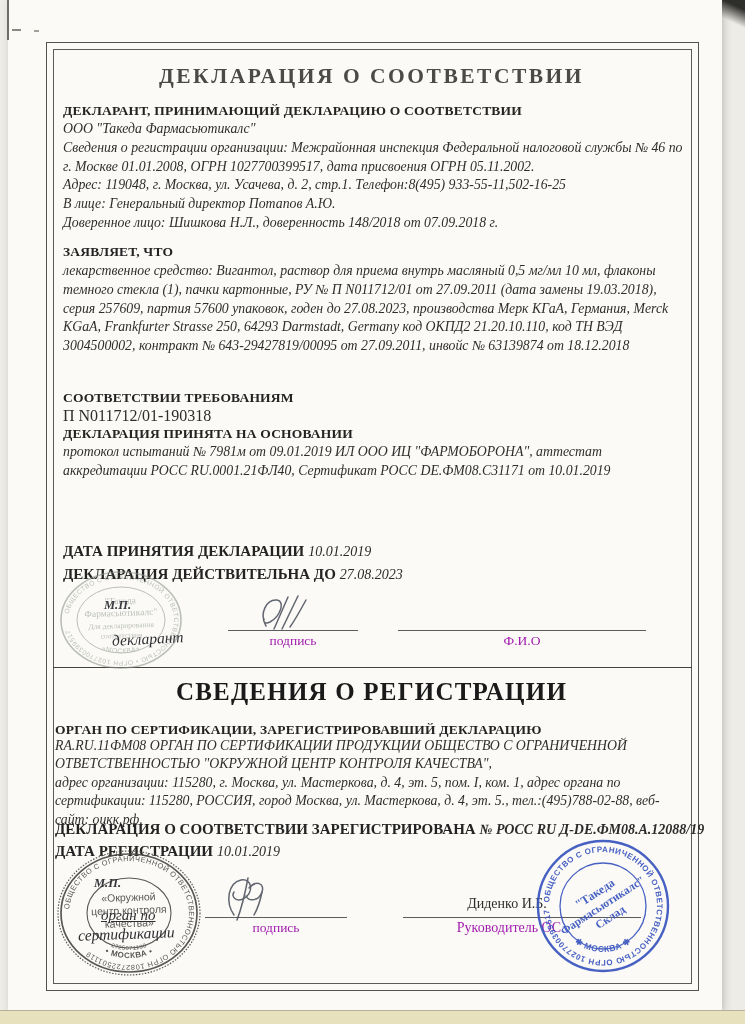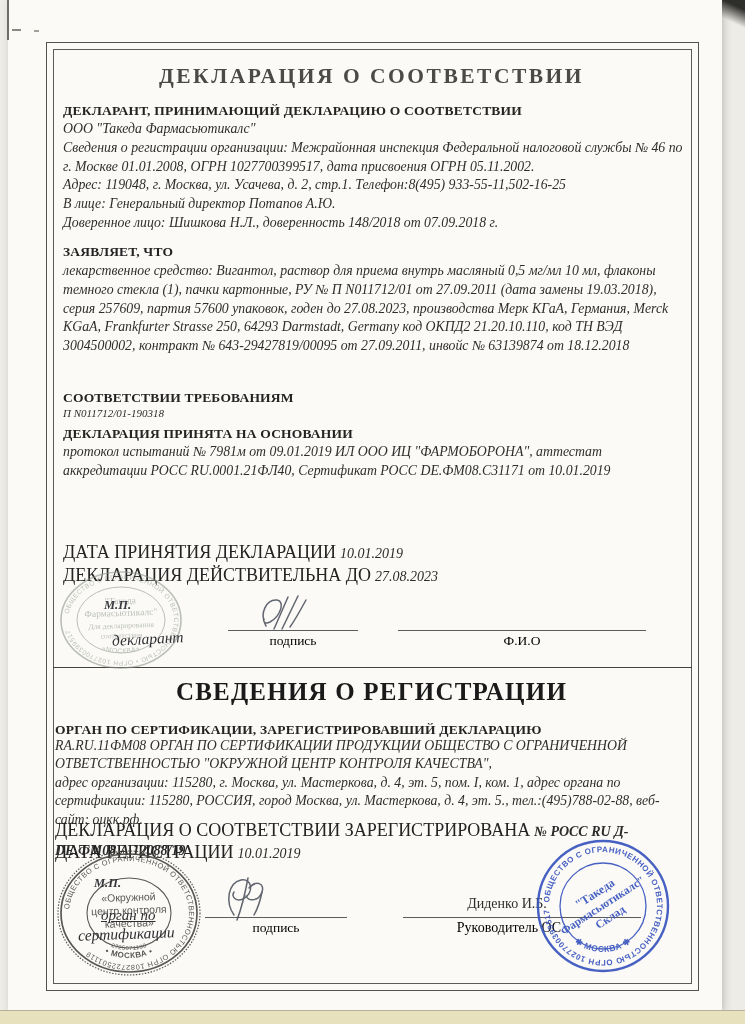--- a/index.html
+++ b/index.html
@@ -11,32 +11,32 @@
   .frame{position:absolute;border:1.4px solid #55524d;}
   #frame-outer{left:46px;top:42px;width:651px;height:947px;}
   #frame-inner{left:53px;top:49px;width:637px;height:933px;border-width:1px;border-color:#5d5a55;}
   #divider{position:absolute;left:53px;top:667px;width:639px;height:0;border-top:1.6px solid #45423e;}
 
   .h-title{font-weight:bold;font-size:21.5px;letter-spacing:2.5px;color:#4a4a48;text-align:center;}
   .h2{font-weight:bold;font-size:13.5px;letter-spacing:.2px;color:#232323;}
   .itl{font-style:italic;font-size:13.8px;line-height:18.8px;color:#2e2e2e;white-space:nowrap;}
   .itl div{height:18.8px;}
   .regl div{height:18.4px;}
-  .bh{font-weight:normal;font-size:18px;color:#232323;}
+  .bh{font-weight:bold;font-size:15px;color:#232323;}
   .iv{font-style:italic;font-size:14px;}
   .line{position:absolute;border-bottom:1.2px solid #5c5c5c;height:0;}
-  .lbl{position:absolute;font-size:13.5px;color:#000000;text-align:center;}
+  .lbl{position:absolute;font-size:13.5px;color:#a21caf;text-align:center;}
 
   #title{left:54px;top:64px;width:635px;}
   #declarant-h{left:63px;top:103px;}
   #declarant-lines{left:63px;top:120px;width:600px;}
   #statement-h{left:63px;top:244px;}
   #statement-lines{left:63px;top:262px;width:600px;}
   #compl-h{left:63px;top:390px;}
-  #compl-v{left:63px;top:407px;font-style:italic;font-size:11px;}
+  #compl-v{left:63px;top:407px;font-size:16px;}
   #basis-h{left:63px;top:426px;}
   #basis-lines{left:63px;top:443px;width:600px;}
   #date-adopt{left:63px;top:542px;}
   #date-valid{left:63px;top:565px;}
 
   #sig1-line{left:228px;top:630px;width:130px;}
   #sig1-label{left:228px;top:633px;width:130px;}
   #sig1-name{position:absolute;left:398px;top:610px;width:248px;text-align:center;font-size:14px;color:#2e2e2e;}
   #sig1-nameline{left:398px;top:630px;width:248px;}
   #sig1-namelabel{left:398px;top:633px;width:248px;}

